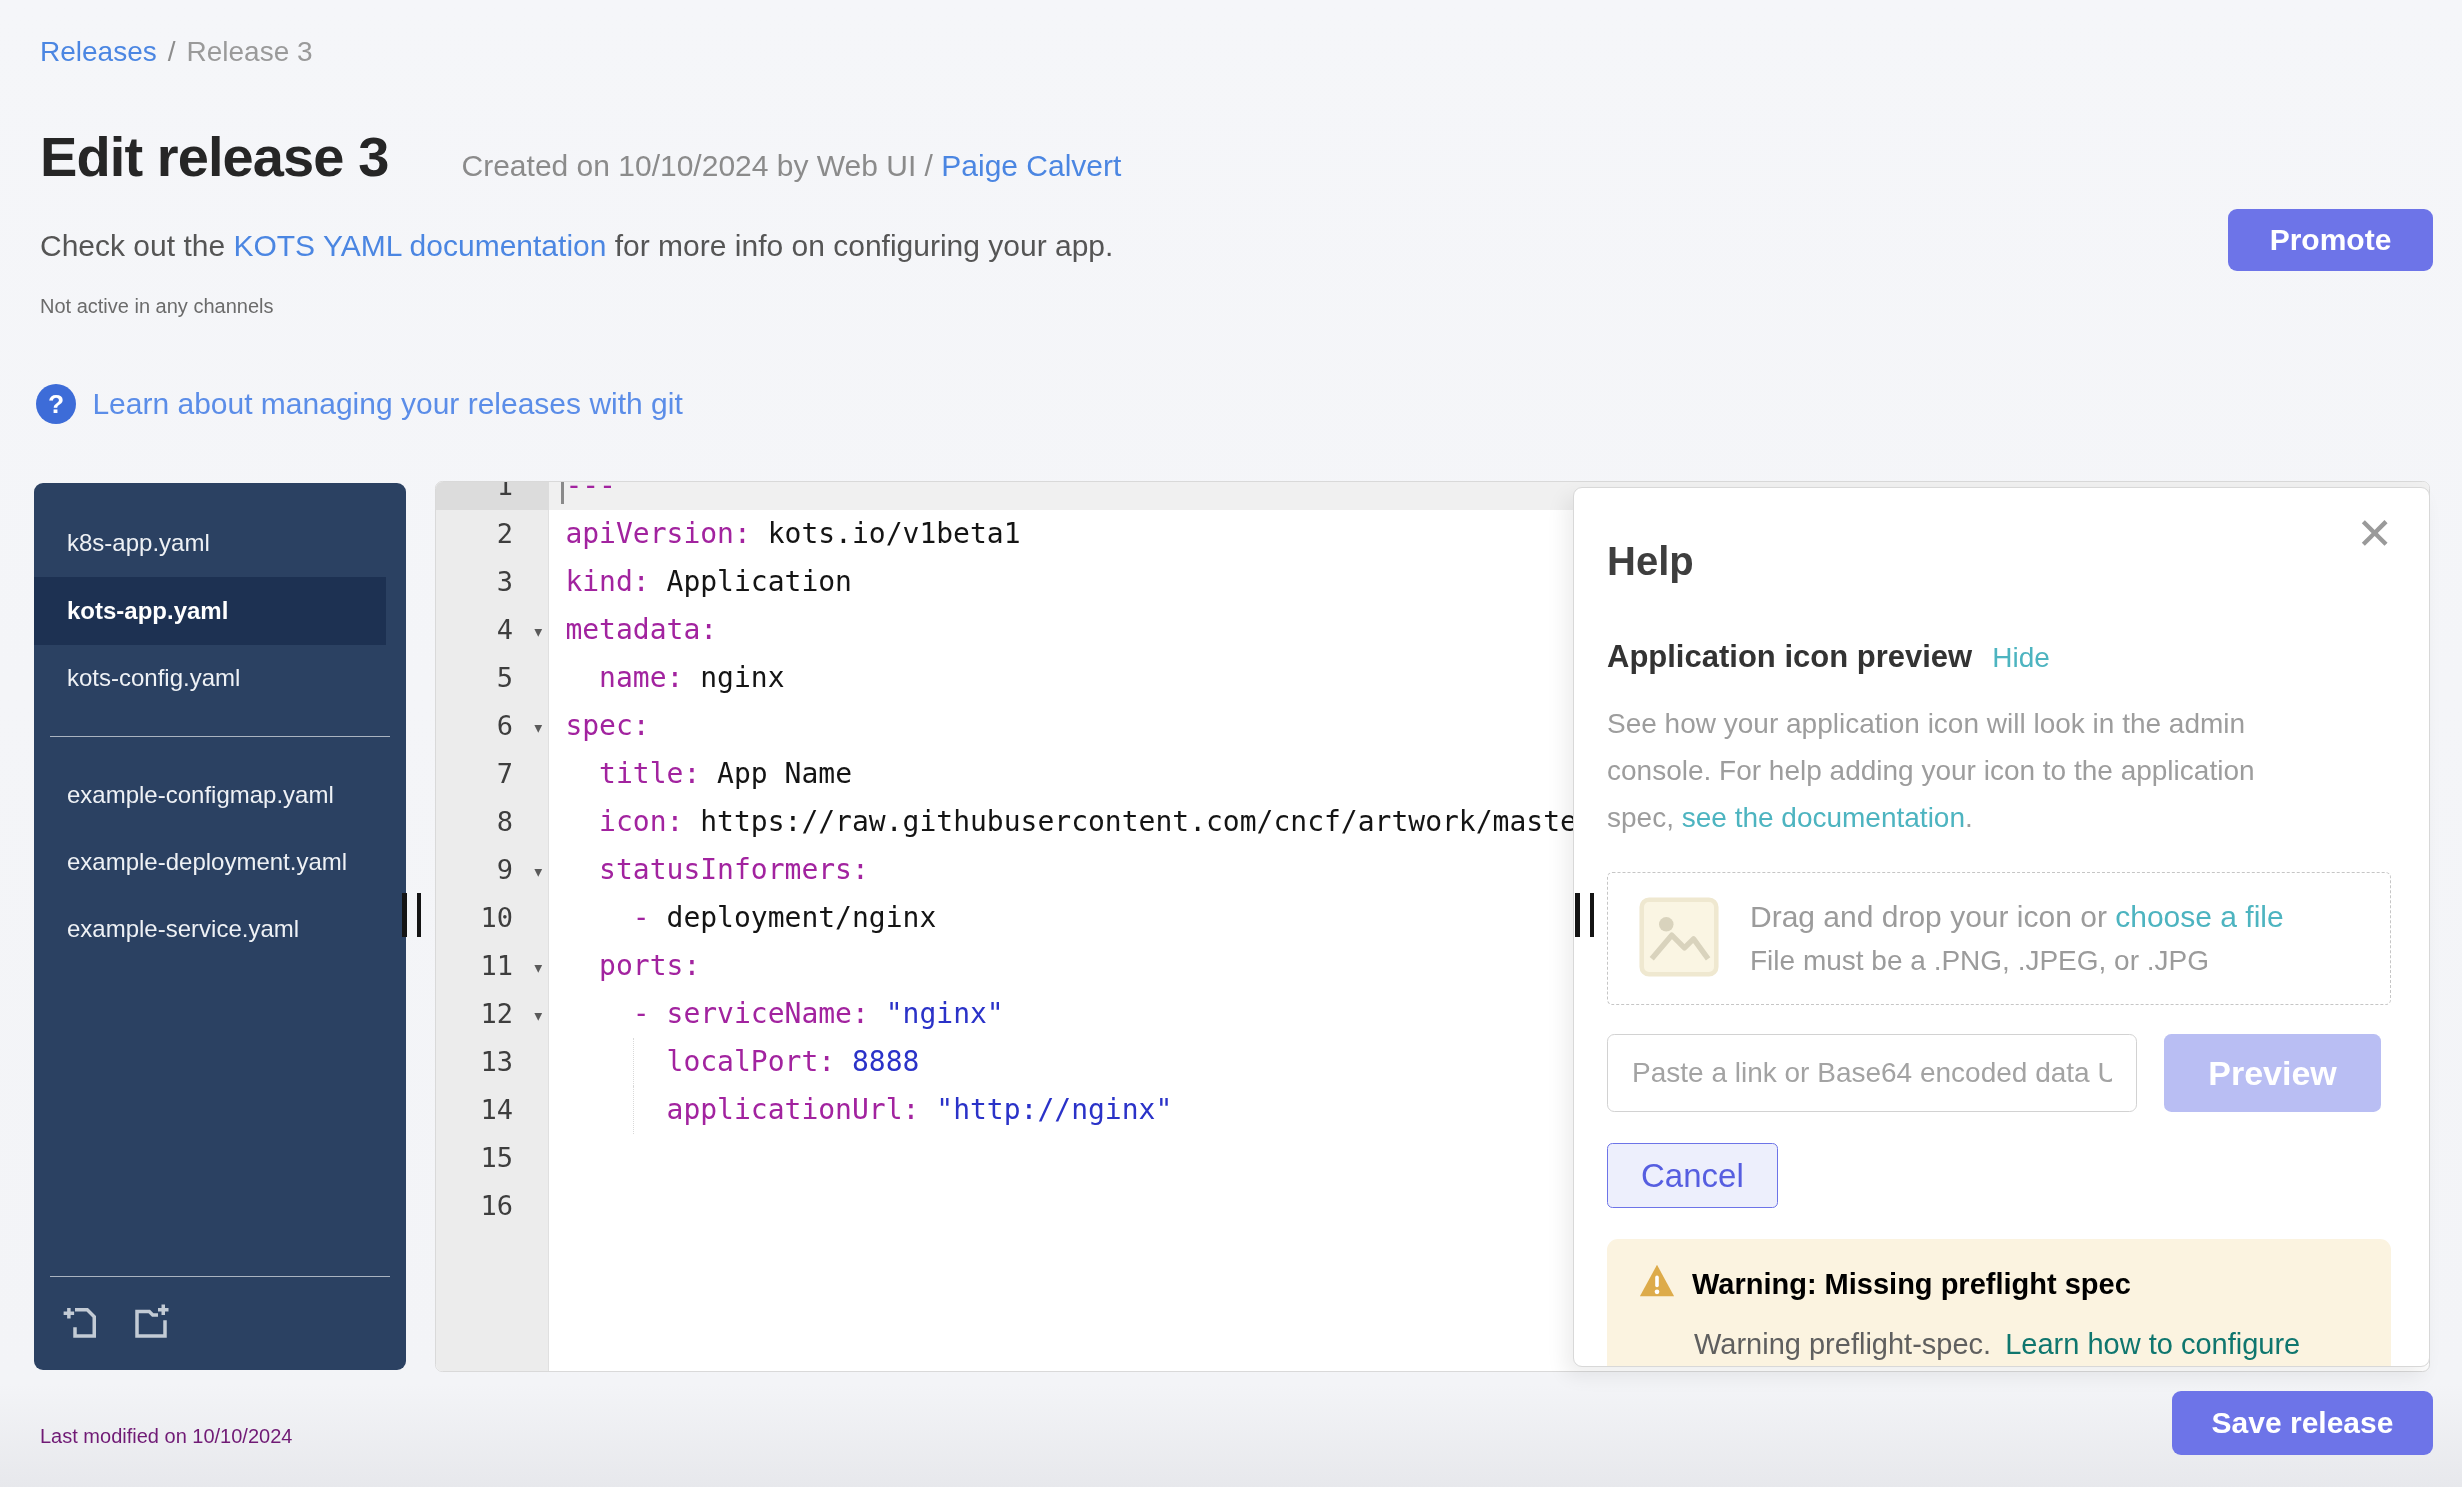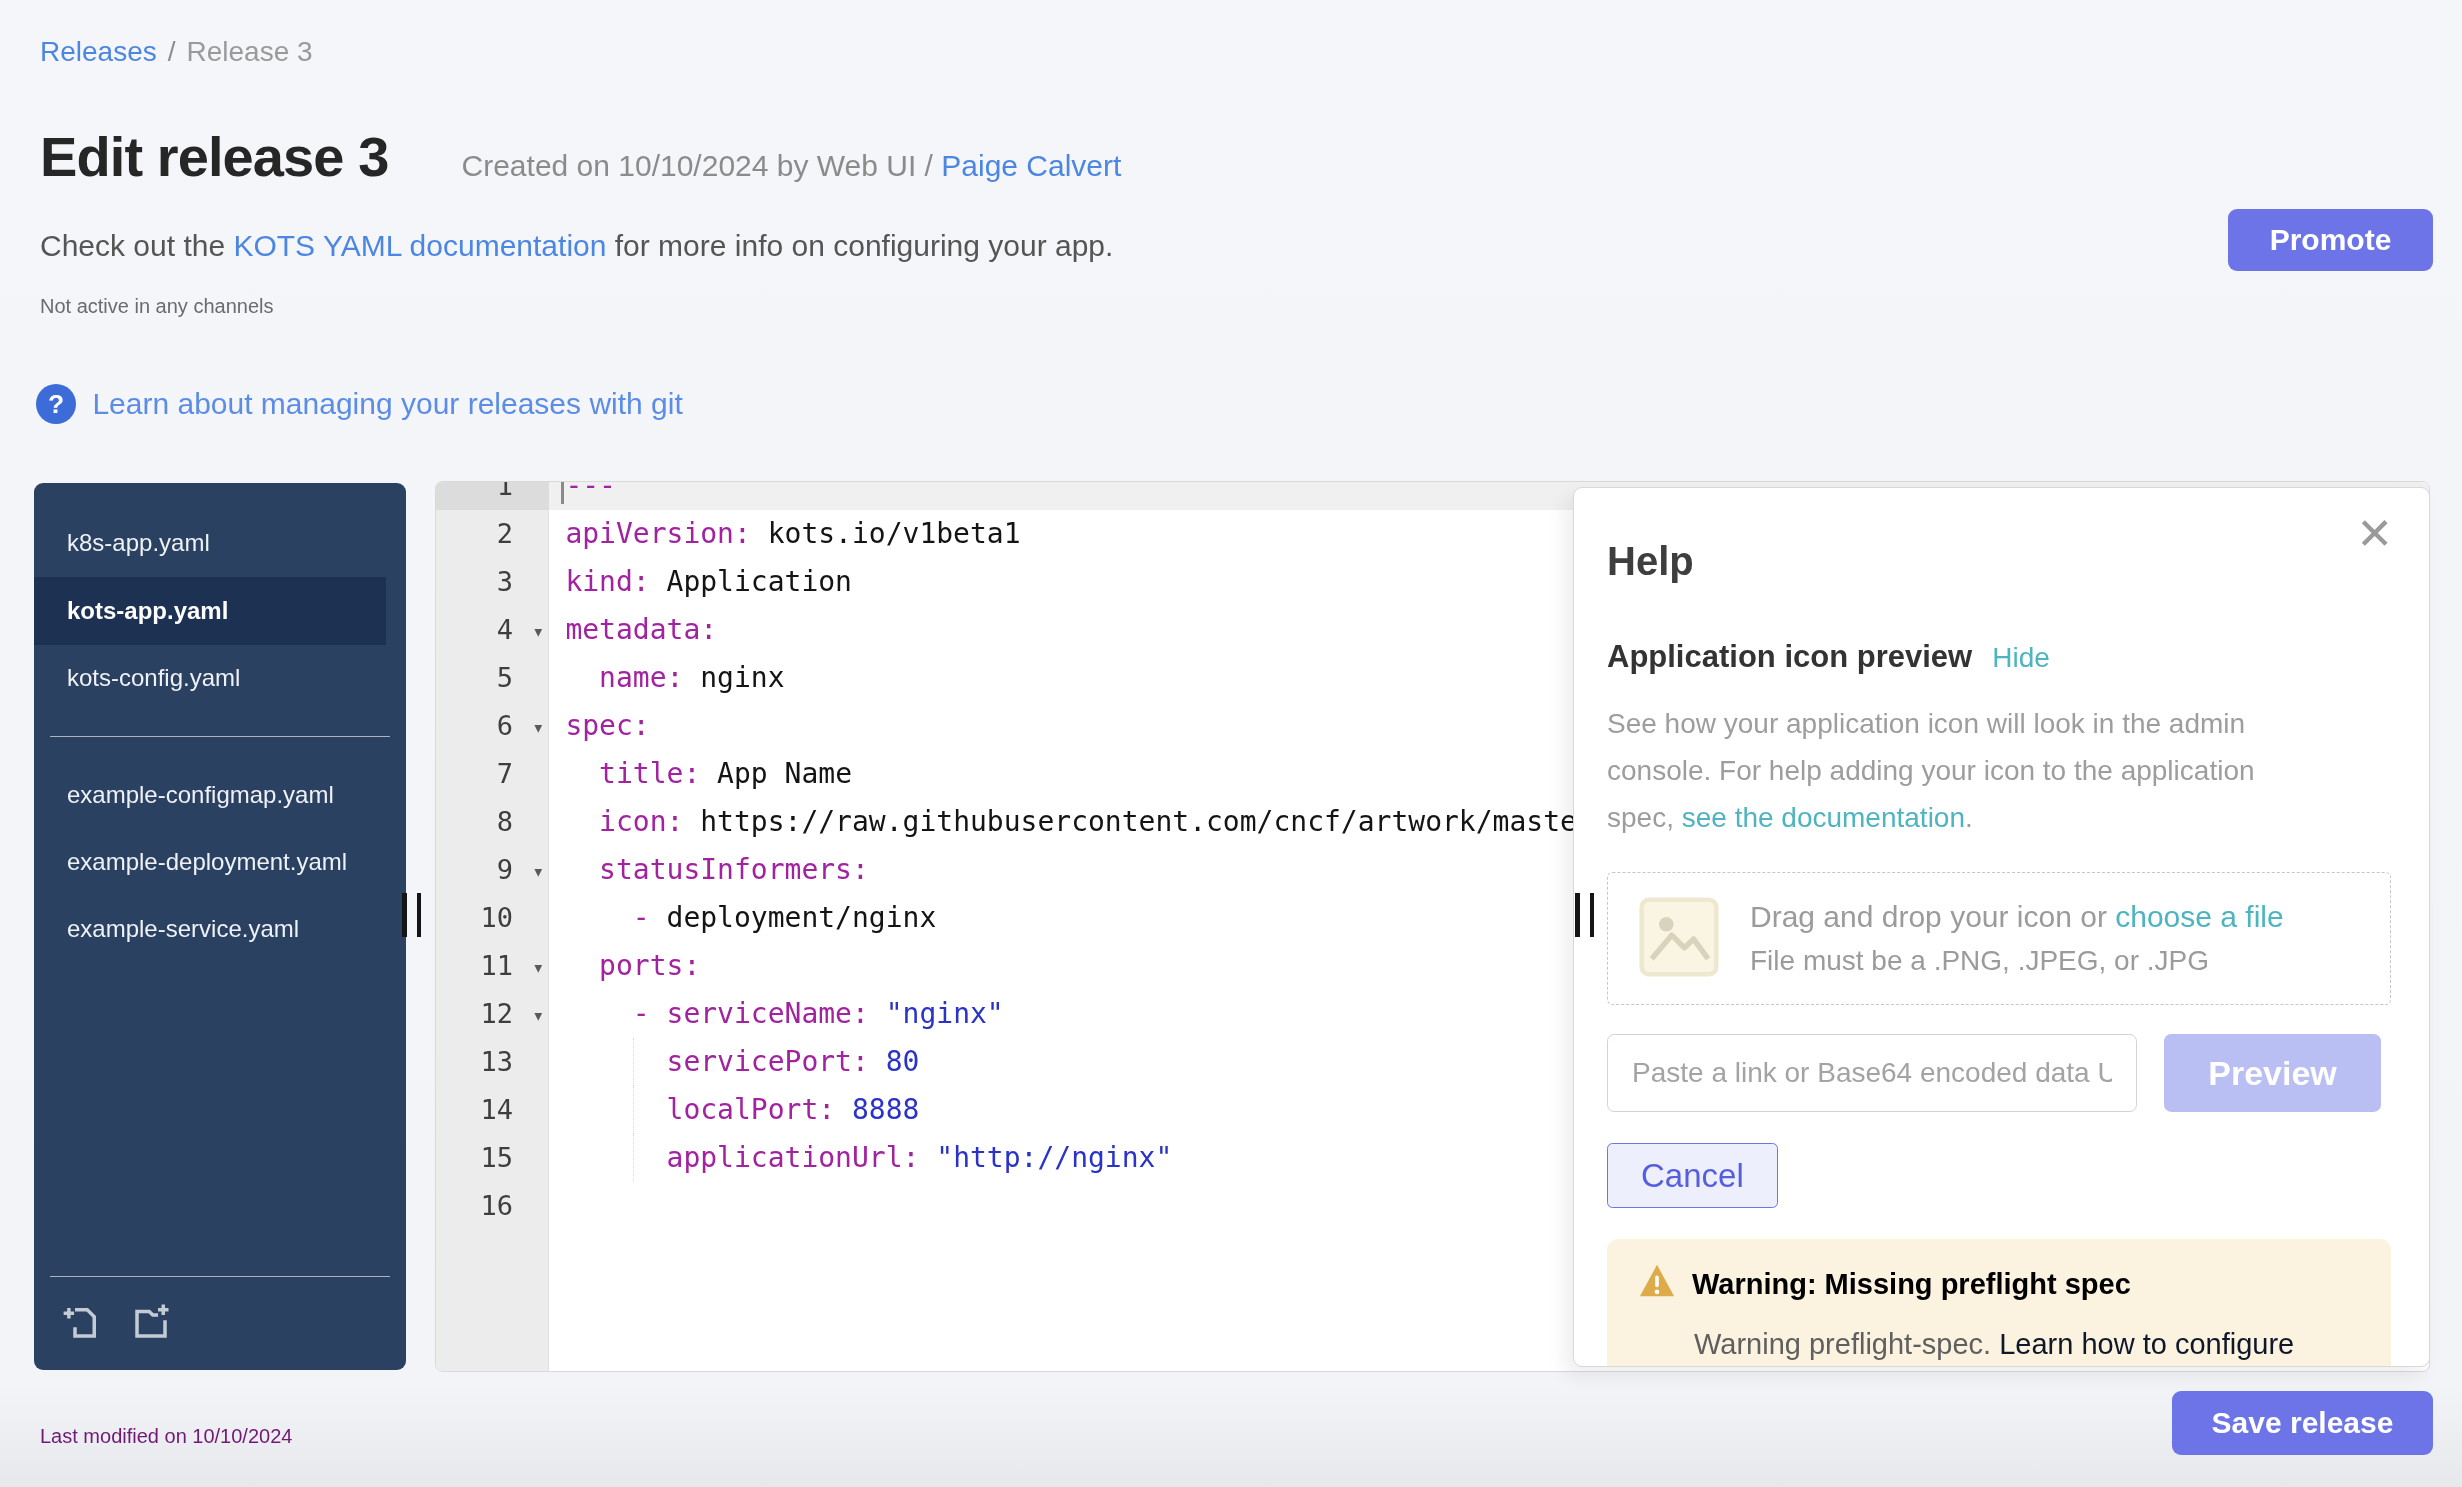--- a/index.html
+++ b/index.html
@@ -107,21 +107,21 @@
   .preview-btn { width:217px; height:78px; background:#b9bef3; border:none; border-radius:7.3px;
                  color:#fff; font-weight:bold; font-size:34px; cursor:default;
                  font-family:"Liberation Sans", sans-serif; }
   .cancel-btn { margin-top:31px; display:inline-block; padding:12.7px 33px; background:#edeffc;
                 border:1.8px solid #6d74e8; border-radius:5.5px; color:#565ee0; font-weight:normal;
                 font-size:33px; cursor:pointer; font-family:"Liberation Sans", sans-serif; }
 
   .warnbox { margin-top:31px; background:#fbf3e0; border-radius:11px; padding:24px 31px 27px; }
   .warn-l1 { display:flex; align-items:center; gap:16px; font-size:29px; color:#000000;font-weight:bold; }
   .warn-l2 { margin:22px 0 0 56px; font-size:29px; color:#5f5f5f; }
-  .warn-l2 a { color:#0f172a; }
+  .warn-l2 a { color:#0f766e;margin-left:6px; }
 
   
   .lastmod { position:absolute; left:40px; bottom:40px; font-size:20px; color:#701a75; }
   .save { position:absolute; right:29px; bottom:33px; width:261px; height:64px; }
 </style>
 </head>
 <body>
 
 <div class="breadcrumb">
   <a class="crumb-link">Releases</a><span class="crumb-sep">/</span><span class="crumb-cur">Release 3</span>
@@ -248,21 +248,20 @@
           <div class="cl"><span class="tk-k">kind:</span><span class="tk-p"> Application</span></div>
           <div class="cl"><span class="tk-k">metadata:</span></div>
           <div class="cl"><span class="tk-p">  </span><span class="tk-k">name:</span><span class="tk-p"> nginx</span></div>
           <div class="cl"><span class="tk-k">spec:</span></div>
           <div class="cl"><span class="tk-p">  </span><span class="tk-k">title:</span><span class="tk-p"> App Name</span></div>
           <div class="cl"><span class="tk-p">  </span><span class="tk-k">icon:</span><span class="tk-p"> https://raw.githubusercontent.com/cncf/artwork/master/</span></div>
           <div class="cl"><span class="tk-p">  </span><span class="tk-k">statusInformers:</span></div>
           <div class="cl"><span class="tk-p">    </span><span class="tk-d">-</span><span class="tk-p"> deployment/nginx</span></div>
           <div class="cl"><span class="tk-p">  </span><span class="tk-k">ports:</span></div>
           <div class="cl"><span class="tk-p">    </span><span class="tk-d">-</span><span class="tk-p"> </span><span class="tk-k">serviceName:</span><span class="tk-p"> </span><span class="tk-s">"nginx"</span></div>
-          <div class="cl guide"><span class="tk-p">      </span><span class="tk-k">servicePort:</span><span class="tk-p"> </span><span class="tk-s">80</span></div>
           <div class="cl guide"><span class="tk-p">      </span><span class="tk-k">localPort:</span><span class="tk-p"> </span><span class="tk-s">8888</span></div>
           <div class="cl guide"><span class="tk-p">      </span><span class="tk-k">applicationUrl:</span><span class="tk-p"> </span><span class="tk-s">"http://nginx"</span></div>
           <div class="cl"></div>
         </div>
     </div>
   </div>
 
   <div class="help">
     <span class="help-close">✕</span>
     <div class="help-title">Help</div>

